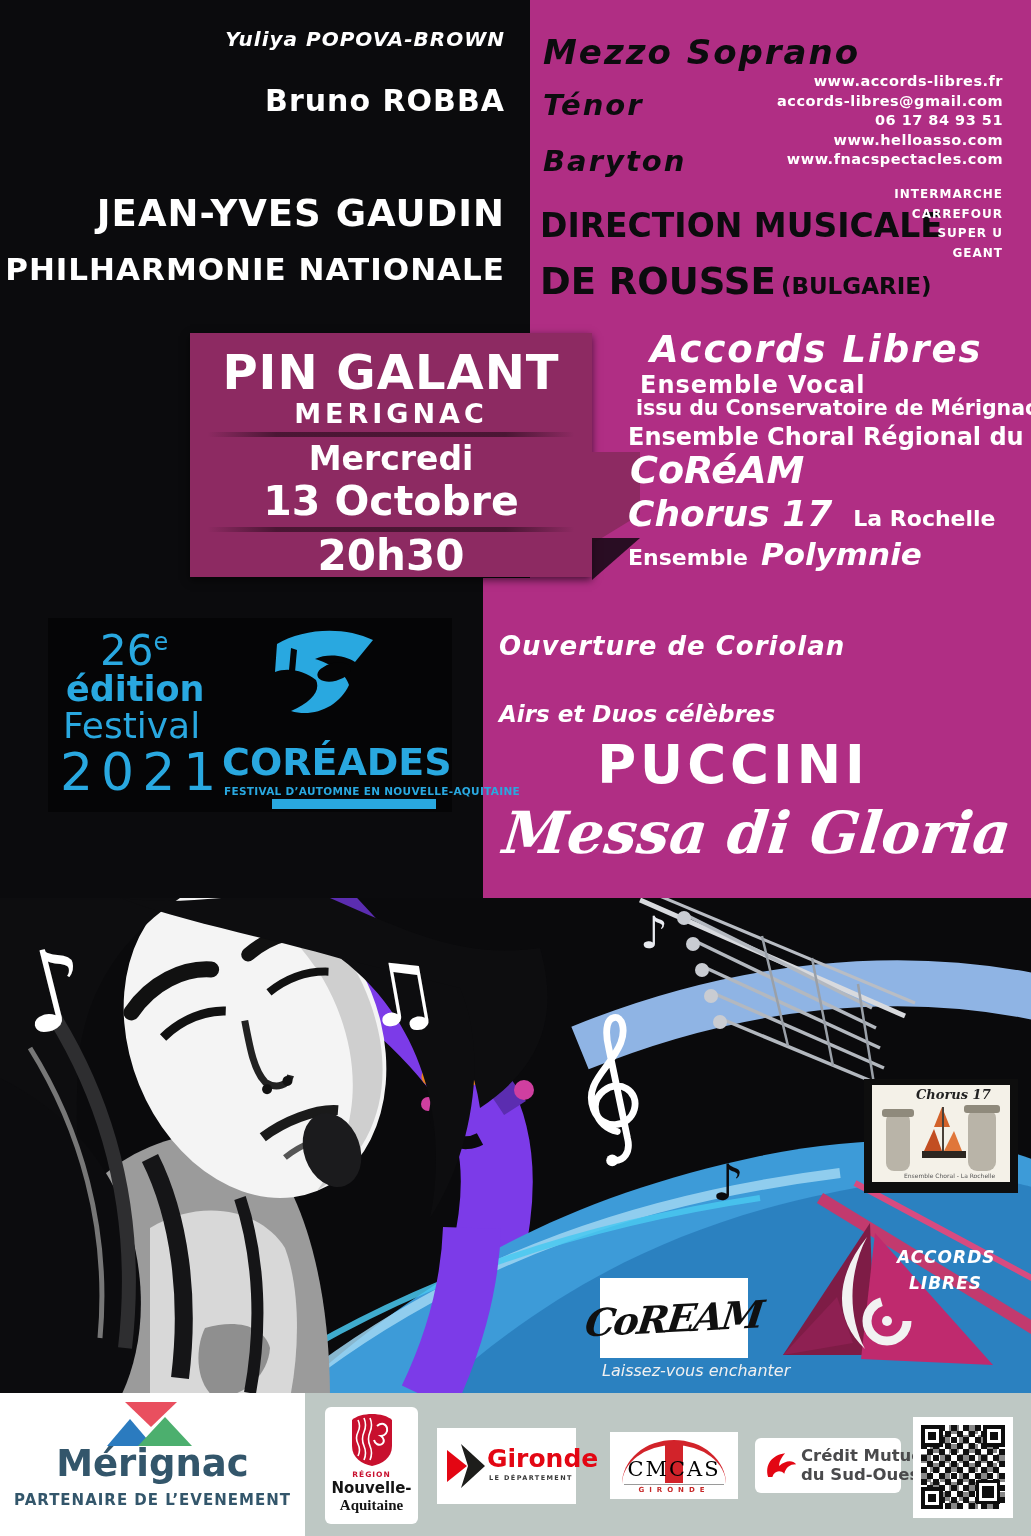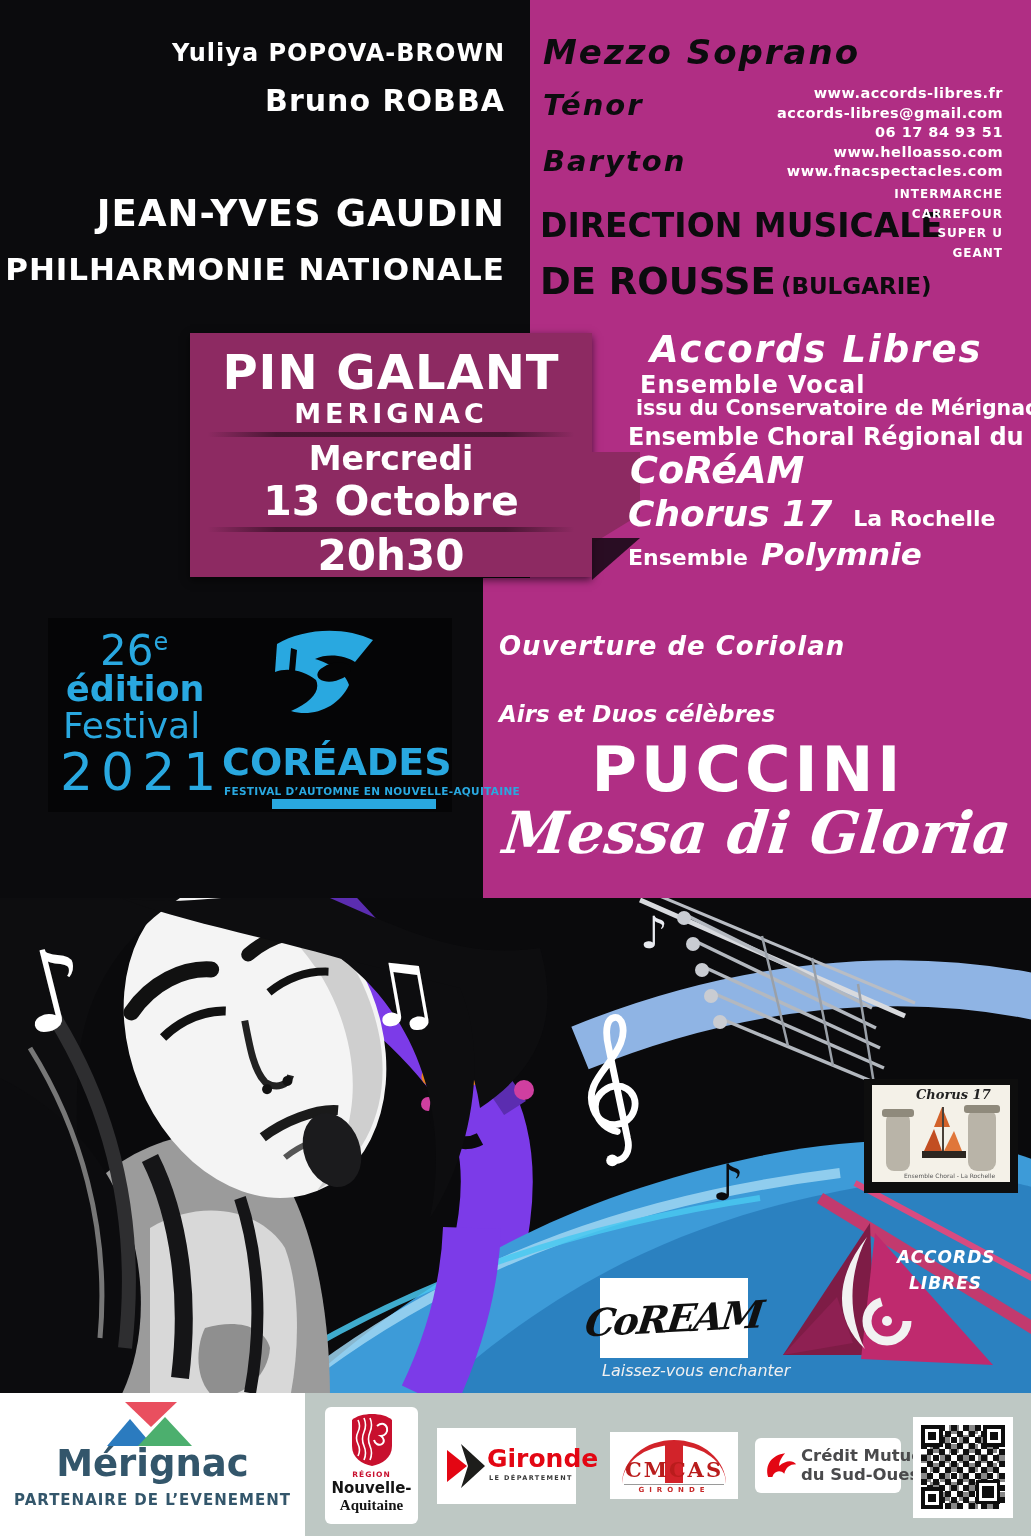--- a/index.html
+++ b/index.html
@@ -24,35 +24,35 @@
   .finder:after{content:"";position:absolute;inset:7px;background:#0d0d0d;}
 </style>
 </head>
 <body>
 
 <div id="poster">
 
   <div class="abs" style="left:530px;top:0;width:501px;height:898px;background:#b02e84;"></div>
   <div class="abs" style="left:483px;top:578px;width:47px;height:320px;background:#b02e84;"></div>
 
-  <div class="t wt bold rt" style="right:526px;top:40px;font-size:24px;letter-spacing:1px;">Yuliya POPOVA-BROWN</div>
+  <div class="t wt bold rt" style="right:526px;top:28px;font-size:20px;letter-spacing:1px;font-style:italic;">Yuliya POPOVA-BROWN</div>
   <div class="t wt bold rt" style="right:526px;top:84px;font-size:30px;letter-spacing:1px;">Bruno ROBBA</div>
   <div class="t wt bold rt" style="right:526px;top:194px;font-size:37px;letter-spacing:1px;">JEAN-YVES GAUDIN</div>
   <div class="t wt bold rt" style="right:526px;top:252px;font-size:31px;letter-spacing:1px;margin-left:32px;">PHILHARMONIE NATIONALE</div>
 
   <div class="t blk bold it" style="left:543px;top:34px;font-size:34px;letter-spacing:2px;">Mezzo Soprano</div>
   <div class="t blk bold it" style="left:543px;top:90px;font-size:29px;letter-spacing:2px;">Ténor</div>
   <div class="t blk bold it" style="left:543px;top:146px;font-size:29px;letter-spacing:2px;">Baryton</div>
   <div class="t blk bold" style="left:540px;top:208px;font-size:33px;">DIRECTION MUSICALE</div>
   <div class="t" style="left:540px;top:262px;">
     <span class="blk bold" style="font-size:37px;">DE ROUSSE</span>
     <span class="blk bold" style="font-size:23px;">(BULGARIE)</span>
   </div>
 
-  <div class="abs rt" style="right:28px;top:84px;">
+  <div class="abs rt" style="right:28px;top:72px;">
     <div class="wt bold" style="font-size:14.5px;line-height:19.5px;letter-spacing:.5px;">www.accords-libres.fr</div>
     <div class="wt bold" style="font-size:14.5px;line-height:19.5px;letter-spacing:.5px;">accords-libres@gmail.com</div>
     <div class="wt bold" style="font-size:14.5px;line-height:19.5px;letter-spacing:.5px;">06 17 84 93 51</div>
     <div class="wt bold" style="font-size:14.5px;line-height:19.5px;letter-spacing:.5px;">www.helloasso.com</div>
     <div class="wt bold" style="font-size:14.5px;line-height:19.5px;letter-spacing:.5px;">www.fnacspectacles.com</div>
   </div>
   <div class="abs rt" style="right:28px;top:185px;">
     <div class="wt bold" style="font-size:12px;line-height:19.5px;letter-spacing:1px;">INTERMARCHE</div>
     <div class="wt bold" style="font-size:12px;line-height:19.5px;letter-spacing:1px;">CARREFOUR</div>
     <div class="wt bold" style="font-size:12px;line-height:19.5px;letter-spacing:1px;">SUPER U</div>
@@ -79,21 +79,21 @@
     <span class="wt bold it" style="font-size:36px;">Chorus 17</span>
     <span class="wt bold" style="font-size:22px;margin-left:16px;">La Rochelle</span>
   </div>
   <div class="t" style="left:628px;top:537px;">
     <span class="wt" style="font-size:22px;font-weight:600;">Ensemble</span>
     <span class="wt bold it" style="font-size:31px;margin-left:8px;">Polymnie</span>
   </div>
 
   <div class="t wt it" style="left:499px;top:632px;font-size:26px;font-weight:600;letter-spacing:1px;">Ouverture de Coriolan</div>
   <div class="t wt it" style="left:499px;top:702px;font-size:23px;font-weight:600;">Airs et Duos célèbres</div>
-  <div class="t wt bold ctr" style="left:474px;top:736px;width:548px;font-size:62px;letter-spacing:4px;">PUCCINI</div>
+  <div class="t wt bold ctr" style="left:459px;top:736px;width:548px;font-size:53px;letter-spacing:4px;">PUCCINI</div>
   <div class="t wt ctr script" style="left:483px;top:802px;width:548px;font-size:58px;">Messa di Gloria</div>
 
   <div class="abs" style="left:48px;top:618px;width:404px;height:194px;background:#050506;"></div>
   <div class="t" style="left:100px;top:628px;color:#29a8e0;font-size:42px;font-weight:400;">
     <span>26</span><sup style="font-size:24px;">e</sup>
   </div>
   <div class="t bold" style="left:66px;top:670px;color:#29a8e0;font-size:35px;">édition</div>
   <div class="t" style="left:63px;top:706px;color:#29a8e0;font-size:36px;font-weight:500;">Festival</div>
   <div class="t" style="left:60px;top:744px;color:#29a8e0;font-size:52px;font-weight:500;letter-spacing:8px;">2021</div>
   <svg class="abs" style="left:255px;top:628px;" width="135" height="112" viewBox="0 0 135 112">
@@ -241,21 +241,21 @@
       <path d="M16 0 L40 22 L16 44 L23 22 Z" fill="#1d1d1b"></path>
       <polygon points="2,6 22,22 2,38" fill="#e30613"></polygon>
     </svg>
     <div class="t xbold" style="left:50px;top:17px;font-size:25px;color:#e30613;">Gironde</div>
     <div class="t" style="left:52px;top:47px;font-size:6.5px;letter-spacing:1.4px;color:#3a3a3a;font-weight:700;">LE DÉPARTEMENT</div>
   </div>
 
   <div class="card" style="left:610px;top:1432px;width:128px;height:67px;">
     <div class="abs" style="left:12px;top:8px;width:104px;height:44px;border-top:5px solid #d2232a;border-radius:50% 50% 0 0/90% 90% 0 0;"></div>
     <div class="abs" style="left:55px;top:13px;width:18px;height:38px;background:#d2232a;"></div>
-    <div class="t ctr" style="left:0;top:26px;width:128px;font-size:21px;font-weight:700;letter-spacing:2px;font-family:'DejaVu Serif',serif;color:#b91c1c;">CMCAS</div>
+    <div class="t ctr" style="left:0;top:26px;width:128px;font-size:21px;font-weight:400;letter-spacing:2px;font-family:'DejaVu Serif',serif;color:#000000;">CMCAS</div>
     <div class="abs" style="left:14px;top:52px;width:100px;height:1px;background:#9a9a9a;"></div>
     <div class="t ctr" style="left:0;top:55px;width:128px;font-size:7px;letter-spacing:5px;color:#c62828;font-weight:700;">GIRONDE</div>
   </div>
 
   <div class="card" style="left:755px;top:1438px;width:146px;height:55px;border-radius:6px;">
     <svg style="position:absolute;left:8px;top:11px;" width="34" height="34" viewBox="0 0 40 34">
       <path d="M6 30 C2 16 10 4 26 2 C21 8 19 12 19 17 C27 10 35 10 39 15 C31 15 27 19 25 26 C20 21 13 23 11 30 Z" fill="#e30613"></path>
     </svg>
     <div class="t xbold" style="left:46px;top:9px;font-size:16.5px;color:#4a4a4c;">Crédit Mutuel</div>
     <div class="t xbold" style="left:46px;top:28px;font-size:16.5px;color:#4a4a4c;">du Sud-Ouest</div>

